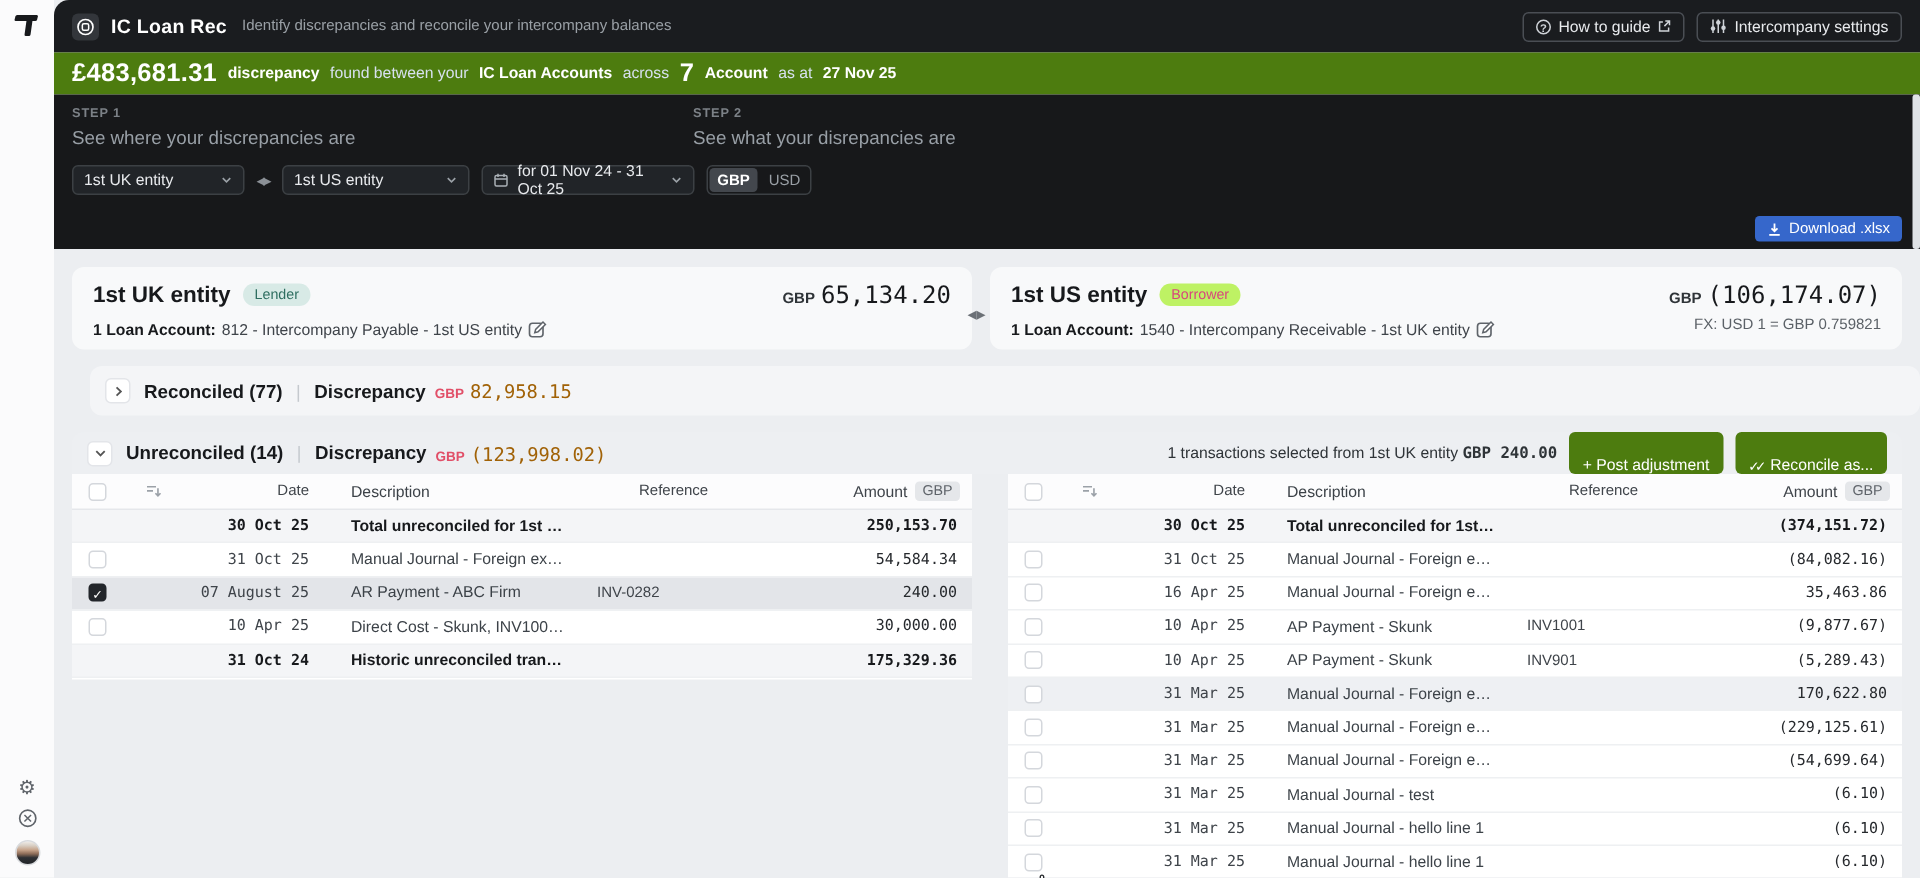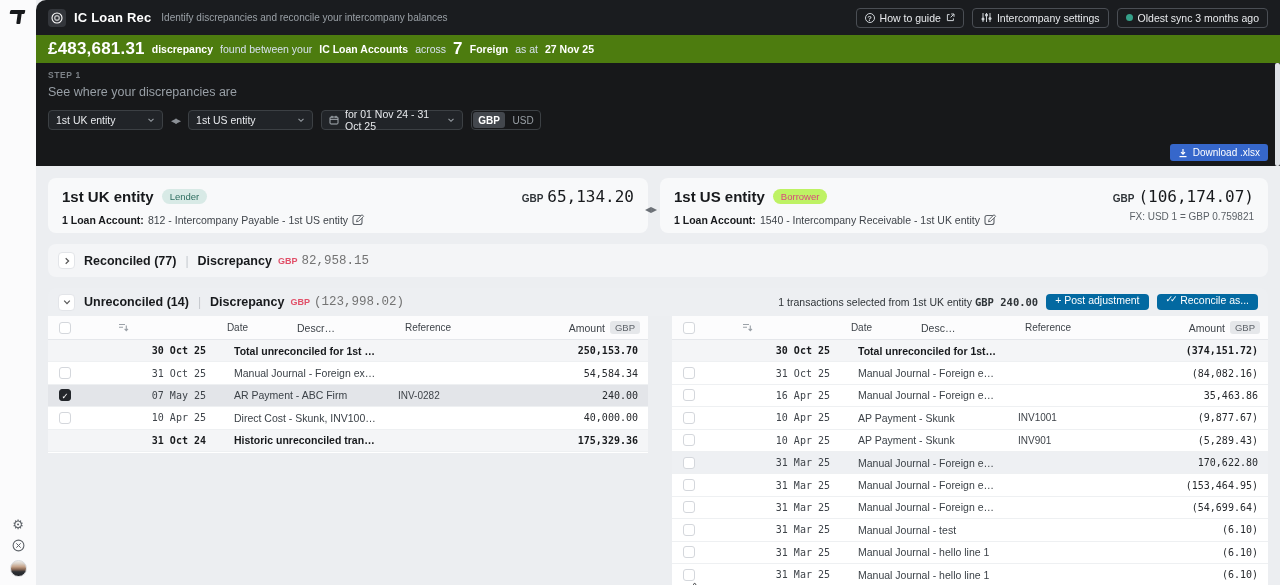--- a/index.html
+++ b/index.html
@@ -64,40 +64,40 @@
   .badge.lender { background:#d8eae6; color:#2e6e60; }
   .badge.borrower { background:#bef264; color:#d8487c; }
   .amt { margin-left:auto; display:flex; align-items:baseline; gap:4px; }
   .amt .cur { font-size:10px; font-weight:bold; color:#2f3438; }
   .amt .val { font-size:16px; color:#17191c; }
   .card .lrow { display:flex; align-items:center; margin-top:7px; font-size:10.5px; color:#3f444a; gap:4px; }
   .card .lrow b { color:#17191c; }
   .fxline { position:absolute; right:14px; top:33px; font-size:10px; color:#5b6167; }
   .card-swap { position:absolute; left:609px; top:36px; color:#6b7076; font-size:12px; }
 
-  .recbar { position:absolute; left:12px; top:78px; width:1220px; height:33px; background:#f4f5f7; border-radius:8px; display:flex; align-items:center; padding:0 10px; gap:9px; }
+  .recbar { position:absolute; left:24px; top:78px; width:1220px; height:33px; background:#f4f5f7; border-radius:8px; display:flex; align-items:center; padding:0 10px; gap:9px; }
   .chevbox { width:17px; height:17px; background:#fff; border:1px solid #e3e5e9; border-radius:4px; display:flex; align-items:center; justify-content:center; }
   .secttl { font-size:12.5px; font-weight:bold; color:#17191c; }
   .vdiv { color:#c5c9ce; font-size:12px; }
   .disc-cur { font-size:9px; font-weight:bold; color:#e14f68; }
-  .disc-val { font-size:12.5px; color:#737373;font-family:Liberation Mono, monospace; }
+  .disc-val { font-size:12.5px; color:#a16207; }
 
   .unrec { position:absolute; left:12px; top:122px; width:1220px; height:297px; }
   .unrec-head { position:absolute; left:0; top:0; width:1220px; height:28px; background:#edeff2; border-radius:8px 8px 0 0; display:flex; align-items:center; padding:0 10px; gap:9px; }
   .unrec-right { margin-left:auto; display:flex; align-items:center; gap:8px; }
   .seltext { font-size:10.5px; color:#2f3438; }
   .seltext b { font-weight:bold; }
-  .bluebtn { height:16px; background:#0369a1; border-radius:4px; color:#fff; font-size:10.5px; display:flex; align-items:flex-start; gap:4px; padding:0 9px; }
+  .bluebtn { height:28px; background:#4d7c0f; border-radius:4px; color:#fff; font-size:10.5px; display:flex; align-items:flex-end; gap:4px; padding:0 9px; }
   .dblcheck { font-size:9px; letter-spacing:-3px; margin-right:2px; }
 
   .tablepanel { position:absolute; top:28px; background:#fff; }
   .tp-left { left:0; width:600px; height:137px; }
   .tp-right { left:624px; width:596px; height:269px; }
   .trow-grid { display:grid; grid-template-columns:34px 40px 88px 1fr 150px 120px; align-items:center; height:22.4px; border-bottom:1px solid #eef0f2; }
-  .thead { height:24px; background:#fcfcfd; color:#3f444a; font-size:10.5px; border-bottom:1px solid #e5e7eb;gap:21px; }
+  .thead { height:24px; background:#fcfcfd; color:#3f444a; font-size:10.5px; border-bottom:1px solid #e5e7eb; }
   .c-check { display:flex; justify-content:center; }
   .cb { width:12px; height:12px; border:1.5px solid #d4d7dc; border-radius:3px; background:#fff; }
   .cb.checked { background:#23262b; border-color:#23262b; color:#fff; font-size:8.5px; line-height:12px; text-align:center; }
   .c-sort { display:flex; justify-content:center; color:#9ba1a8; }
   .c-date { text-align:right; font-size:10px; color:#3f444a; padding-right:4px; }
   .c-desc { font-size:10.5px; color:#3c4248; padding-left:24px; white-space:nowrap; overflow:hidden; text-overflow:ellipsis; }
   .c-ref { font-size:10px; color:#3f444a; padding-left:20px; }
   .c-amt { text-align:right; font-size:10px; color:#26292d; padding-right:10px; }
   .h-amt { display:flex; justify-content:flex-end; align-items:center; gap:5px; padding-right:8px; }
   .chip { background:#e5e7ea; color:#5f646a; font-size:9.5px; padding:1px 5px; border-radius:3px; }
@@ -149,43 +149,43 @@
       </div>
       <div class="pillbtn">
         <svg width="11" height="11" viewBox="0 0 11 11">
             <path d="M2 1v9M5.5 1v9M9 1v9" stroke="#cfd3d8" stroke-width="1"></path>
             <circle cx="2" cy="7" r="1.5" fill="#cfd3d8"></circle>
             <circle cx="5.5" cy="3" r="1.5" fill="#cfd3d8"></circle>
             <circle cx="9" cy="6.5" r="1.5" fill="#cfd3d8"></circle>
           </svg>
         <span>Intercompany settings</span>
       </div>
-      <div class="pillbtn">
-        <span class="greendot"></span>
-        <span>Oldest sync 3 months ago</span>
-      </div>
     </div>
   </div>
 
   <div class="banner">
     <span class="big">£483,681.31</span>
     <span class="smb">discrepancy</span>
     <span class="sm">found between your</span>
     <span class="smb">IC Loan Accounts</span>
     <span class="sm">across</span>
     <span class="big">7</span>
-    <span class="smb">Foreign</span>
+    <span class="smb">Account</span>
     <span class="sm">as at</span>
     <span class="smb">27 Nov 25</span>
   </div>
 
   <div class="darkzone">
     <div class="step step1">
       <div class="slabel">STEP 1</div>
       <div class="stitle">See where your discrepancies are</div>
+    </div>
+    <div class="step step2">
+      <div class="slabel">STEP 2</div>
+      <div class="stitle">See what your disrepancies are</div>
     </div>
 
     <div class="filters">
       <div class="select" style="width:115px;">
         <span class="grow">1st UK entity</span>
         <svg class="chev" viewBox="0 0 8 8">
             <path d="M1.5 2.8L4 5.3l2.5-2.5" stroke="#9aa0a6" stroke-width="1.1" fill="none"></path>
           </svg>
       </div>
       <span class="swap">◂▸</span>
@@ -341,34 +341,34 @@
               <div class="c-date mono">31 Oct 25</div>
               <div class="c-desc">Manual Journal - Foreign exchange gain</div>
               <div class="c-ref"></div>
               <div class="c-amt mono">54,584.34</div>
             </div>
             <div class="trow-grid row selected">
               <div class="c-check">
                 <div class="cb checked">✓</div>
               </div>
               <div class="c-sort"></div>
-              <div class="c-date mono">07 May 25</div>
+              <div class="c-date mono">07 August 25</div>
               <div class="c-desc">AR Payment - ABC Firm</div>
               <div class="c-ref">INV-0282</div>
               <div class="c-amt mono">240.00</div>
             </div>
             <div class="trow-grid row normal">
               <div class="c-check">
                 <div class="cb"></div>
               </div>
               <div class="c-sort"></div>
               <div class="c-date mono">10 Apr 25</div>
               <div class="c-desc">Direct Cost - Skunk, INV1001, 10 Apr 25; Skunk, IN...</div>
               <div class="c-ref"></div>
-              <div class="c-amt mono">40,000.00</div>
+              <div class="c-amt mono">30,000.00</div>
             </div>
             <div class="trow-grid row total">
               <div class="c-check"></div>
               <div class="c-sort"></div>
               <div class="c-date mono">31 Oct 24</div>
               <div class="c-desc">Historic unreconciled transactions</div>
               <div class="c-ref"></div>
               <div class="c-amt mono">175,329.36</div>
             </div>
           </div>
@@ -453,21 +453,21 @@
               <div class="c-amt mono">170,622.80</div>
             </div>
             <div class="trow-grid row normal">
               <div class="c-check">
                 <div class="cb"></div>
               </div>
               <div class="c-sort"></div>
               <div class="c-date mono">31 Mar 25</div>
               <div class="c-desc">Manual Journal - Foreign exchange loss</div>
               <div class="c-ref"></div>
-              <div class="c-amt mono">(153,464.95)</div>
+              <div class="c-amt mono">(229,125.61)</div>
             </div>
             <div class="trow-grid row normal">
               <div class="c-check">
                 <div class="cb"></div>
               </div>
               <div class="c-sort"></div>
               <div class="c-date mono">31 Mar 25</div>
               <div class="c-desc">Manual Journal - Foreign exchange loss</div>
               <div class="c-ref"></div>
               <div class="c-amt mono">(54,699.64)</div>

